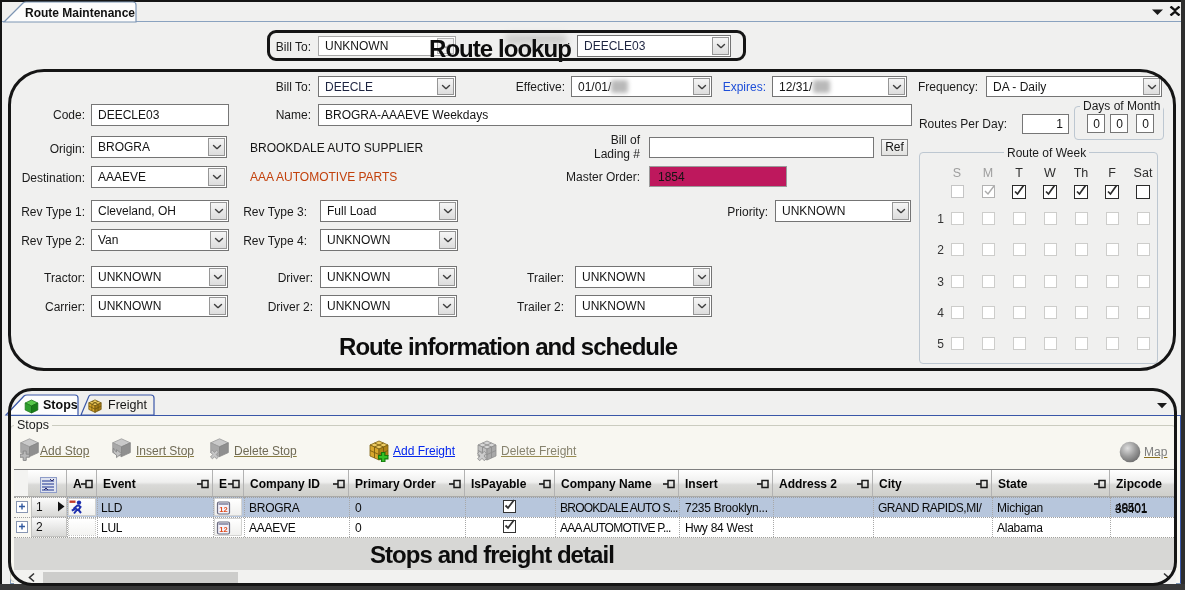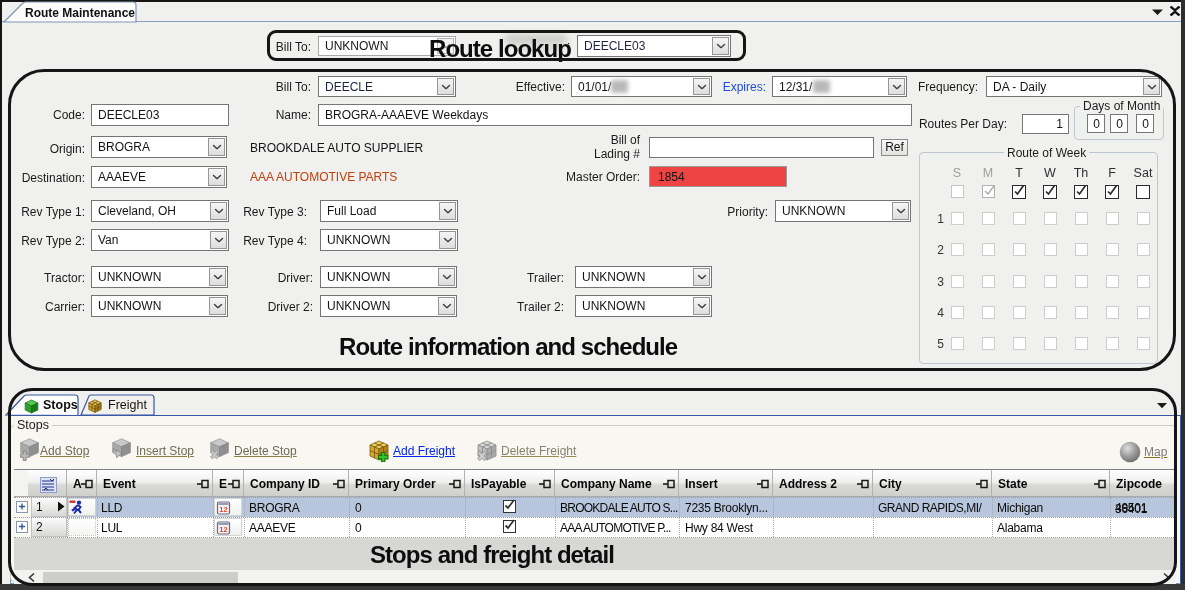--- a/index.html
+++ b/index.html
@@ -148,21 +148,21 @@
 <div class="combo" style="left:91px;top:166px;width:136px;height:22px;">
     <span class="t" style="color:#141414">AAAEVE</span>
     <span class="btn">
       <svg width="9" height="5" viewBox="0 0 9 5">
         <polyline points="0.5,0.5 4.5,4.2 8.5,0.5" fill="none" stroke="#3f3f3f" stroke-width="1.4"></polyline>
       </svg>
     </span>
   </div>
 <div class="ab" style="left:250px;top:170px;font-size:12px;color:#c2410c">AAA AUTOMOTIVE PARTS</div>
 <div class="lbl" style="left:480px;top:170px;width:160px;color:#1b1b1b;font-size:12px">Master Order:</div>
-<div class="ab" style="left:649px;top:166px;width:138px;height:21px;background:#ef4444;border:1px solid #9a9a9a">
+<div class="ab" style="left:649px;top:166px;width:138px;height:21px;background:#be185d;border:1px solid #9a9a9a">
     <span class="ab" style="left:8px;top:3px;font-size:12px;color:#141414">1854</span>
   </div>
 <div class="lbl" style="left:-75px;top:205px;width:160px;color:#1b1b1b;font-size:12px">Rev Type 1:</div>
 <div class="combo" style="left:91px;top:200px;width:138px;height:22px;">
     <span class="t" style="color:#141414">Cleveland, OH</span>
     <span class="btn">
       <svg width="9" height="5" viewBox="0 0 9 5">
         <polyline points="0.5,0.5 4.5,4.2 8.5,0.5" fill="none" stroke="#3f3f3f" stroke-width="1.4"></polyline>
       </svg>
     </span>

